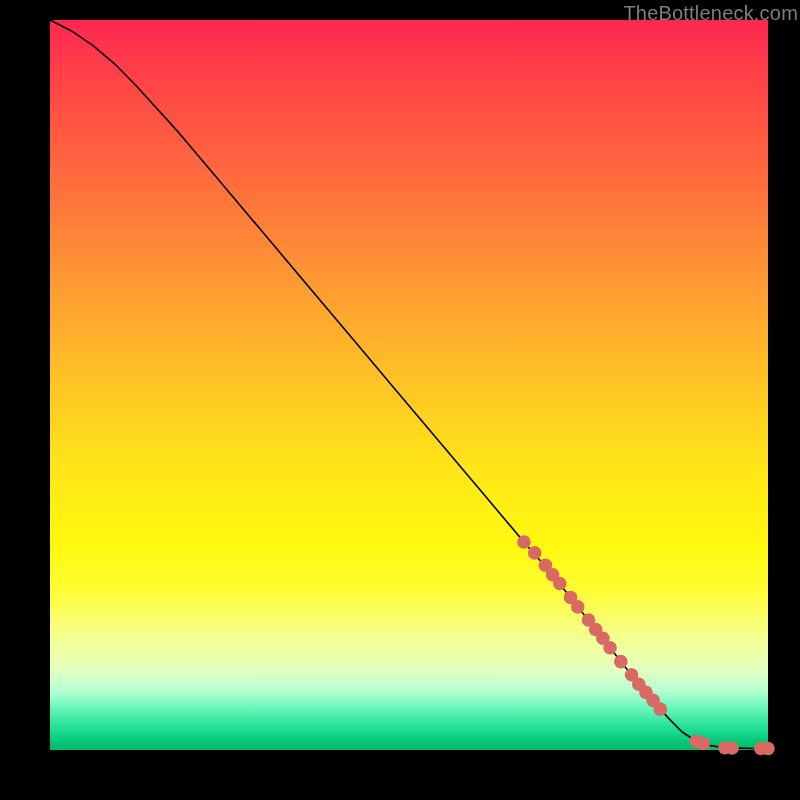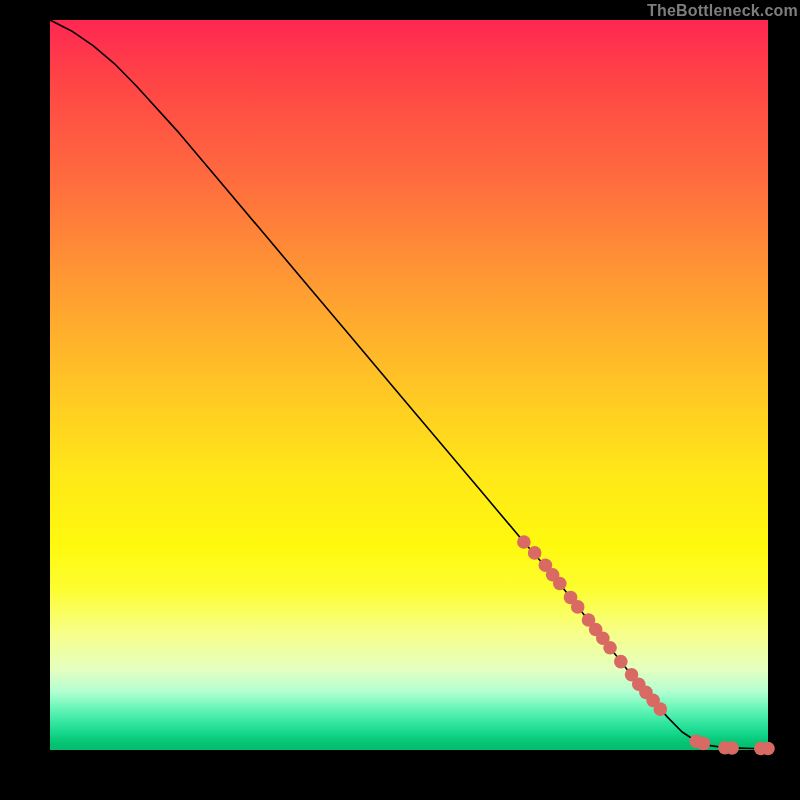--- a/index.html
+++ b/index.html
@@ -50,22 +50,22 @@
       #0acb7c 98.5%,
       #05c171 99.2%,
       #03bd6d 100%
     );
   }
   .watermark {
     position: absolute;
     top: -18px;
     right: -30px;
     color: #7d7d7d;
-    font-size: 16px;
-    font-weight: 700;
+    font-size: 20px;
+    font-weight: 400;
     letter-spacing: 0.2px;
     white-space: nowrap;
   }
   svg.overlay {
     position: absolute;
     left: 0;
     top: 0;
     width: 100%;
     height: 100%;
     overflow: visible;

